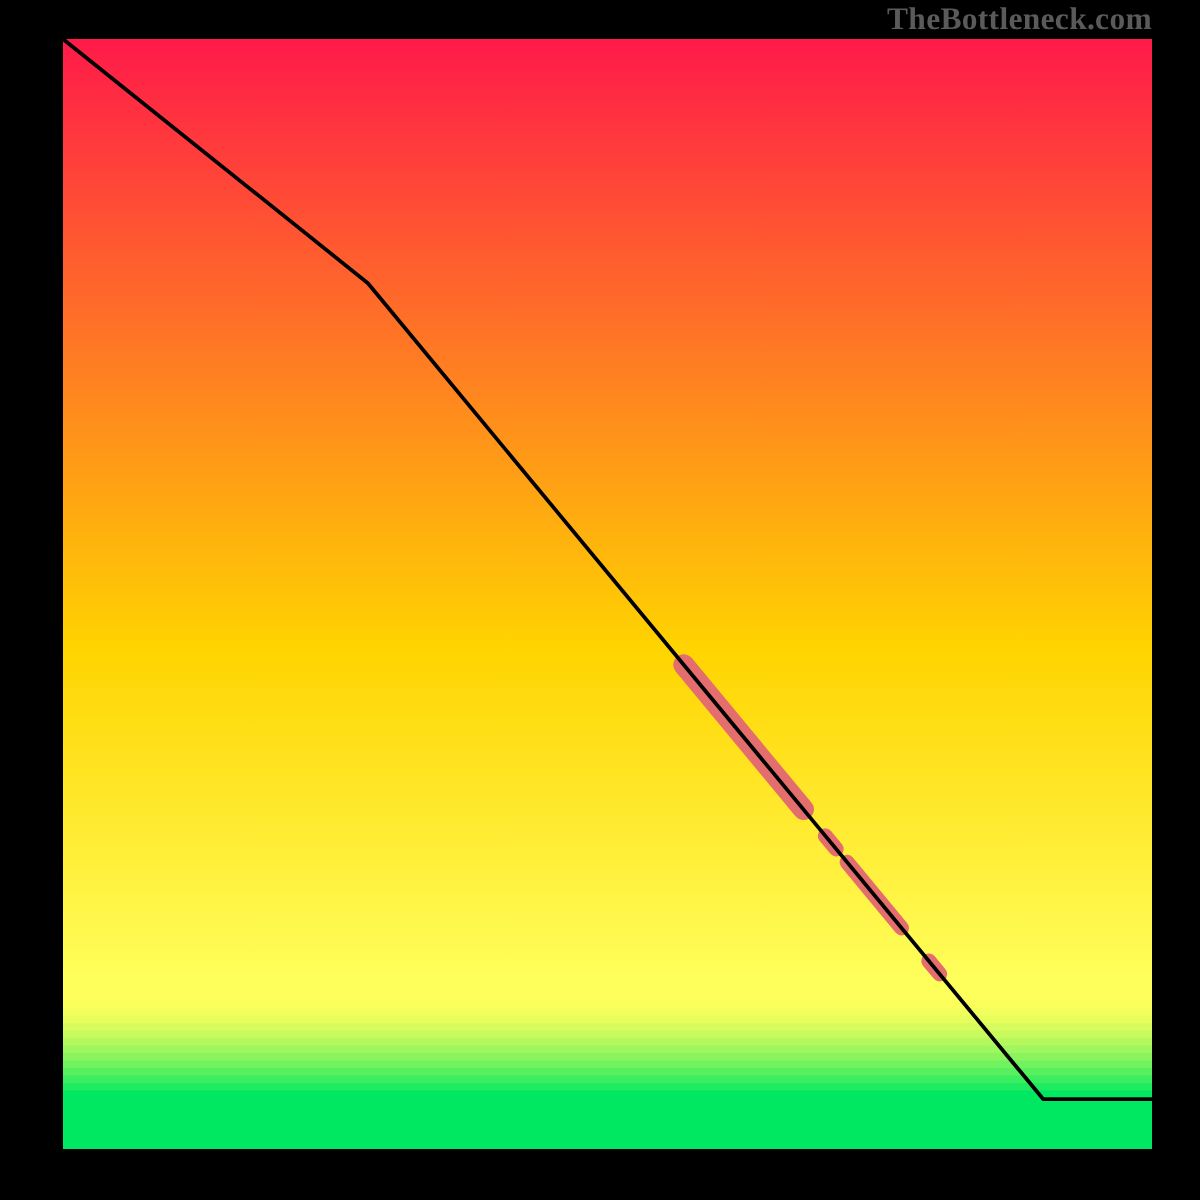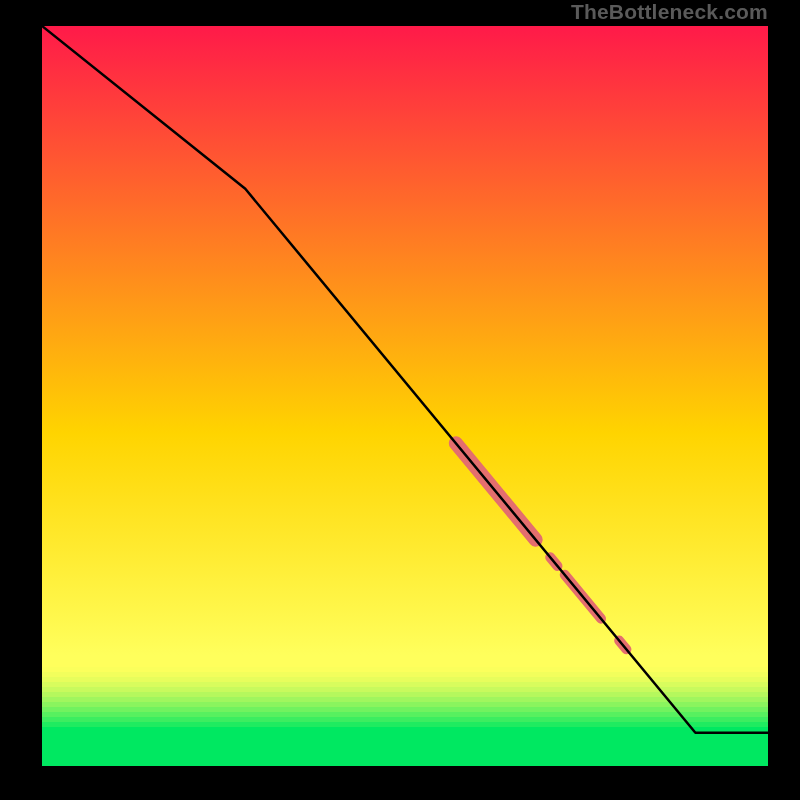--- a/index.html
+++ b/index.html
@@ -8,20 +8,21 @@
     width: 800px;
     height: 800px;
     overflow: hidden;
     font-family: Arial, Helvetica, sans-serif;
   }
   .stage {
     position: relative;
     width: 800px;
     height: 800px;
     background: #000;
+    font-family: Liberation Serif, serif;
   }
   .plot-area {
     position: absolute;
     box-sizing: border-box;
   }
   .watermark {
     position: absolute;
     color: #5a5a5a;
     font-weight: 600;
     font-size: 21px;

